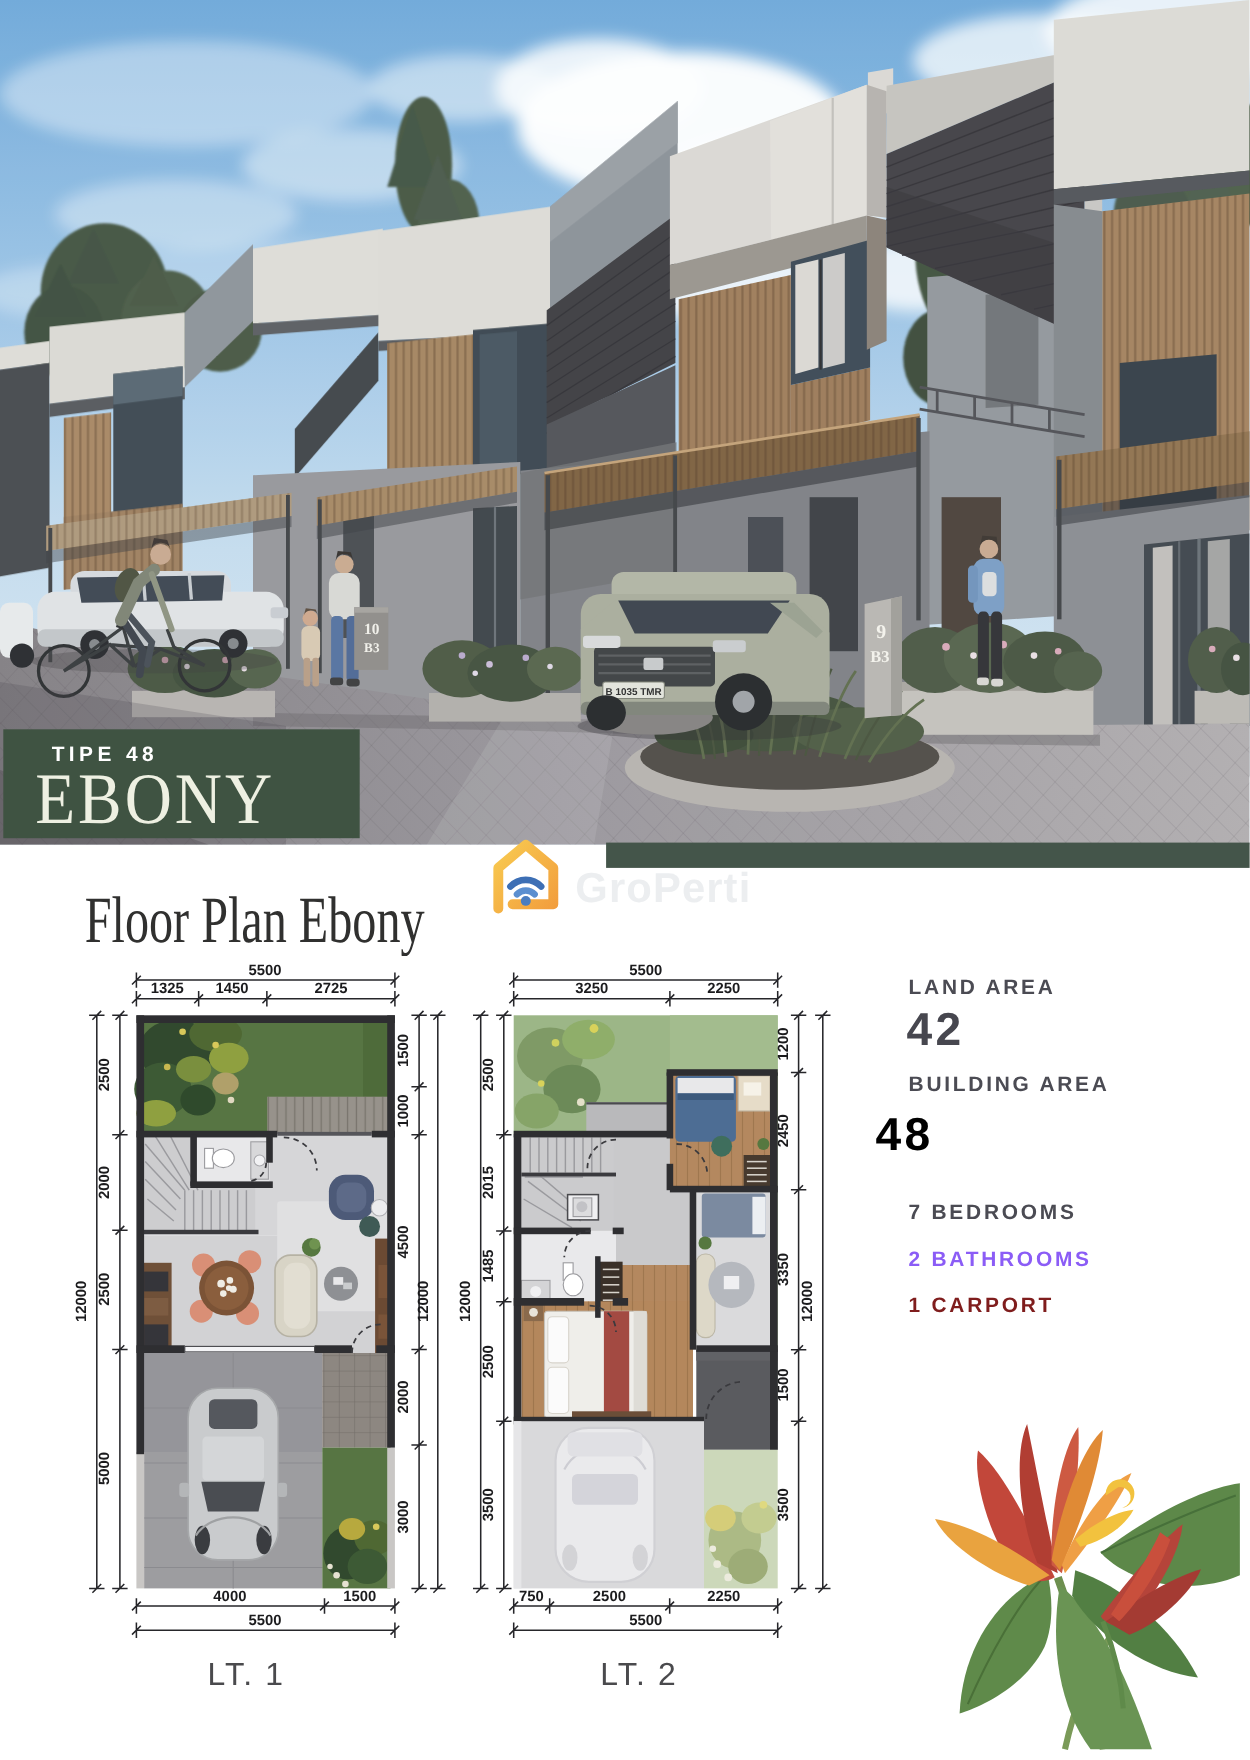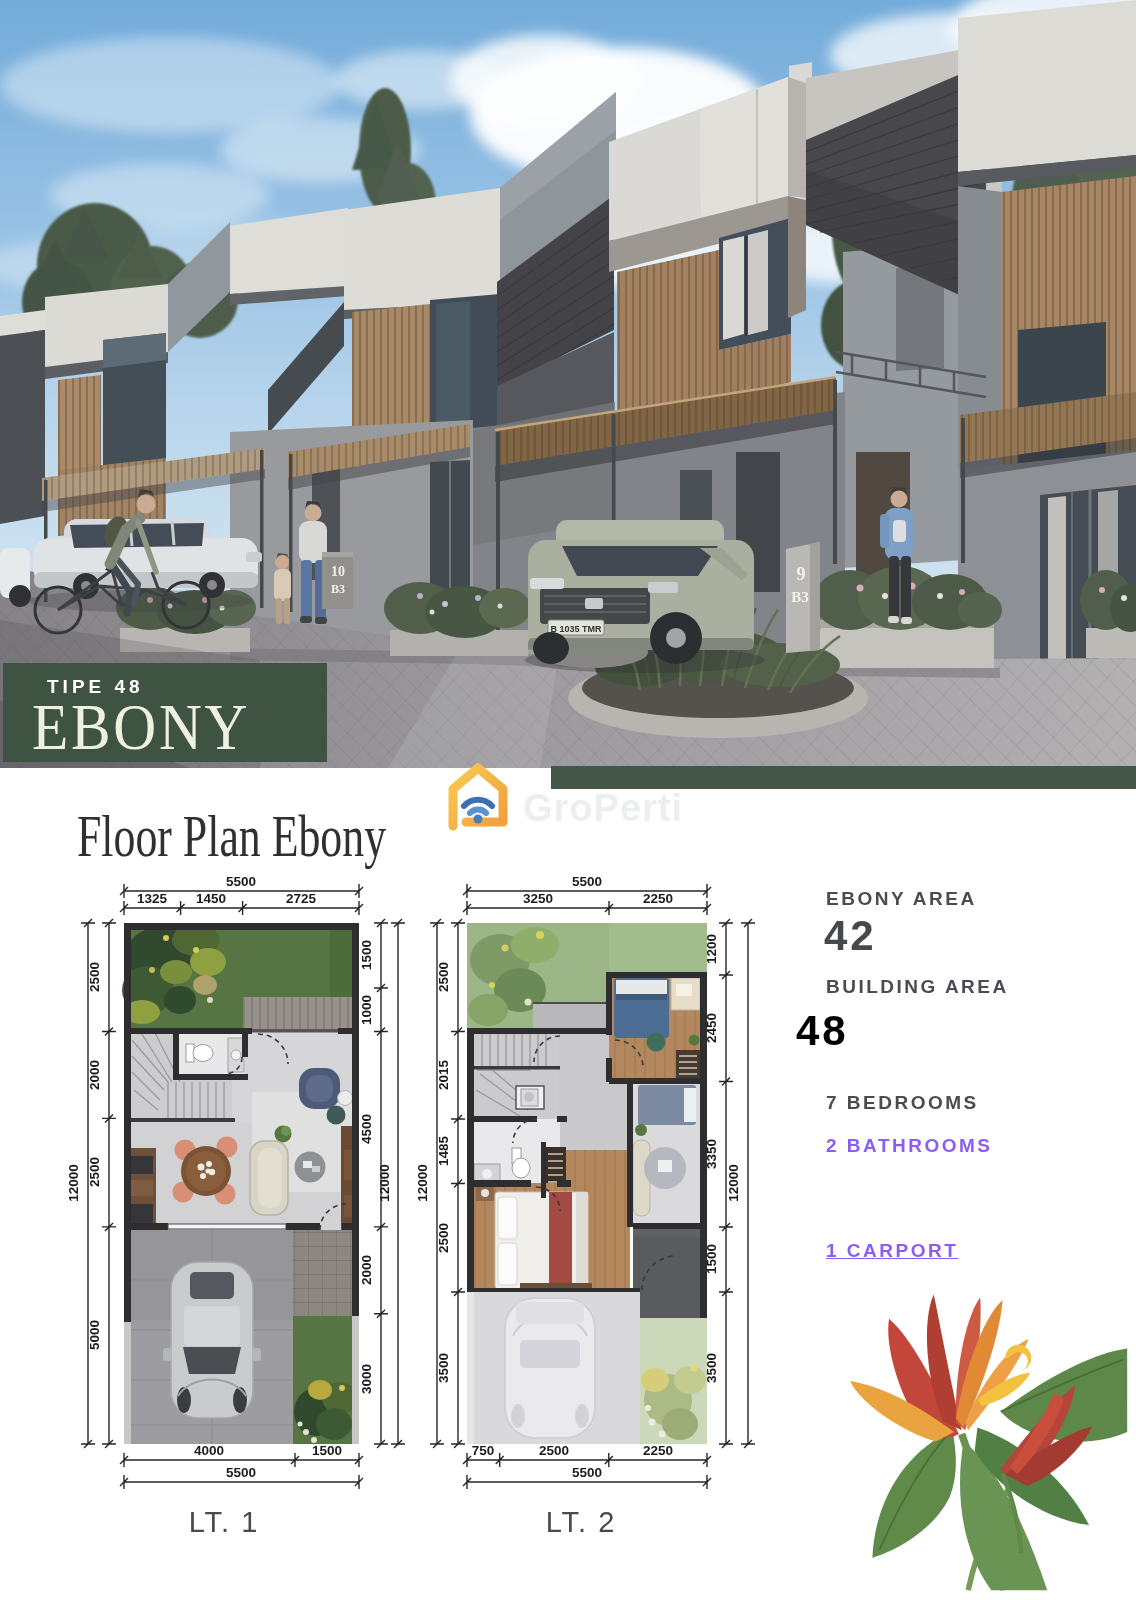--- a/index.html
+++ b/index.html
@@ -480,33 +480,33 @@
       </linearGradient>
     </defs>
 <path d="M9,64 L9,27 L34,6 L59,27 L59,60 L22,60" fill="none" stroke="url(#lg)" stroke-width="9" stroke-linecap="round" stroke-linejoin="round"></path>
 <path d="M20,44 a19,19 0 0 1 28,0" fill="none" stroke="#3d6fb5" stroke-width="6" stroke-linecap="round"></path>
 <path d="M26,51 a11,11 0 0 1 16,0" fill="none" stroke="#5b8fd0" stroke-width="6" stroke-linecap="round"></path>
 <circle cx="34" cy="57" r="4.5" fill="#4a7dc0"></circle>
 </svg>
 
 <div class="abs" style="left:77px;top:802px;font:400 60px 'Liberation Serif',serif;color:#30302f;transform:scaleX(0.73);transform-origin:left top;white-space:nowrap;">Floor Plan Ebony</div>
 
-<div class="abs" style="left:826px;top:888px;font:700 19px 'Liberation Sans',sans-serif;letter-spacing:2.5px;color:#4b4b53;">EBONY AREA</div>
+<div class="abs" style="left:826px;top:888px;font:700 19px 'Liberation Sans',sans-serif;letter-spacing:2.5px;color:#4b4b53;">LAND AREA</div>
 
 <div class="abs" style="left:824px;top:912px;font:700 42px 'Liberation Sans',sans-serif;letter-spacing:3px;color:#47474f;">42</div>
 
 <div class="abs" style="left:826px;top:976px;font:700 19px 'Liberation Sans',sans-serif;letter-spacing:2.5px;color:#4b4b53;">BUILDING AREA</div>
 
 <div class="abs" style="left:796px;top:1007px;font:700 42px 'Liberation Sans',sans-serif;letter-spacing:3px;color:#000000;">48</div>
 
 <div class="abs" style="left:826px;top:1092px;font:700 19px 'Liberation Sans',sans-serif;letter-spacing:2.5px;color:#4b4b53;">7 BEDROOMS</div>
 
 <div class="abs" style="left:826px;top:1135px;font:700 19px 'Liberation Sans',sans-serif;letter-spacing:2.5px;color:#8b5cf6;">2 BATHROOMS</div>
 
-<div class="abs" style="left:826px;top:1240px;font:700 19px 'Liberation Sans',sans-serif;letter-spacing:2.5px;color:#8b5cf6;text-decoration:underline;">1 CARPORT</div>
+<div class="abs" style="left:826px;top:1177px;font:700 19px 'Liberation Sans',sans-serif;letter-spacing:2.5px;color:#7f1d1d;">1 CARPORT</div>
 
 <svg class="abs" style="left:0;top:840px" width="1136" height="760" viewBox="0 840 1136 760" font-family="Liberation Sans,sans-serif">
 <defs>
 <pattern id="deckp" width="8" height="12" patternUnits="userSpaceOnUse">
 <rect width="8" height="12" fill="none"></rect>
         <line x1="4" y1="0" x2="4" y2="12" stroke="rgba(90,85,78,0.5)" stroke-width="1.2"></line>
 </pattern>
 <pattern id="woodf" width="10" height="14" patternUnits="userSpaceOnUse">
 <rect width="10" height="14" fill="none"></rect>
         <line x1="5" y1="0" x2="5" y2="14" stroke="rgba(120,85,50,0.35)" stroke-width="1"></line>

